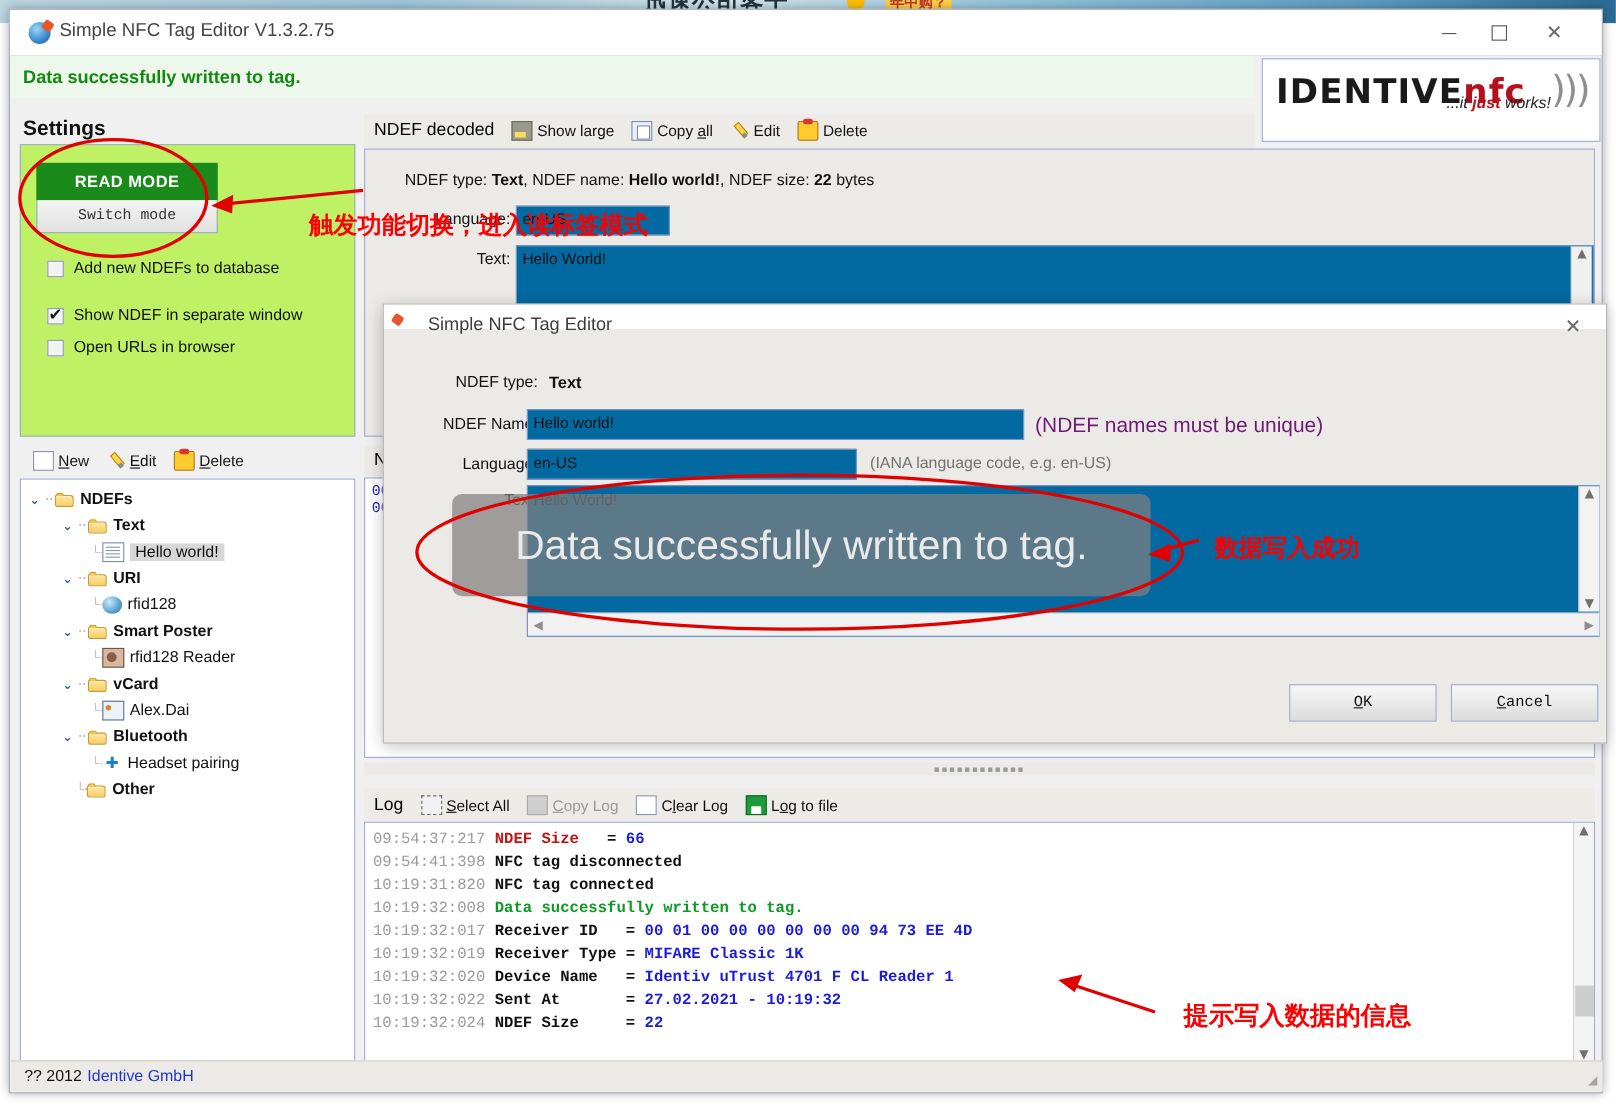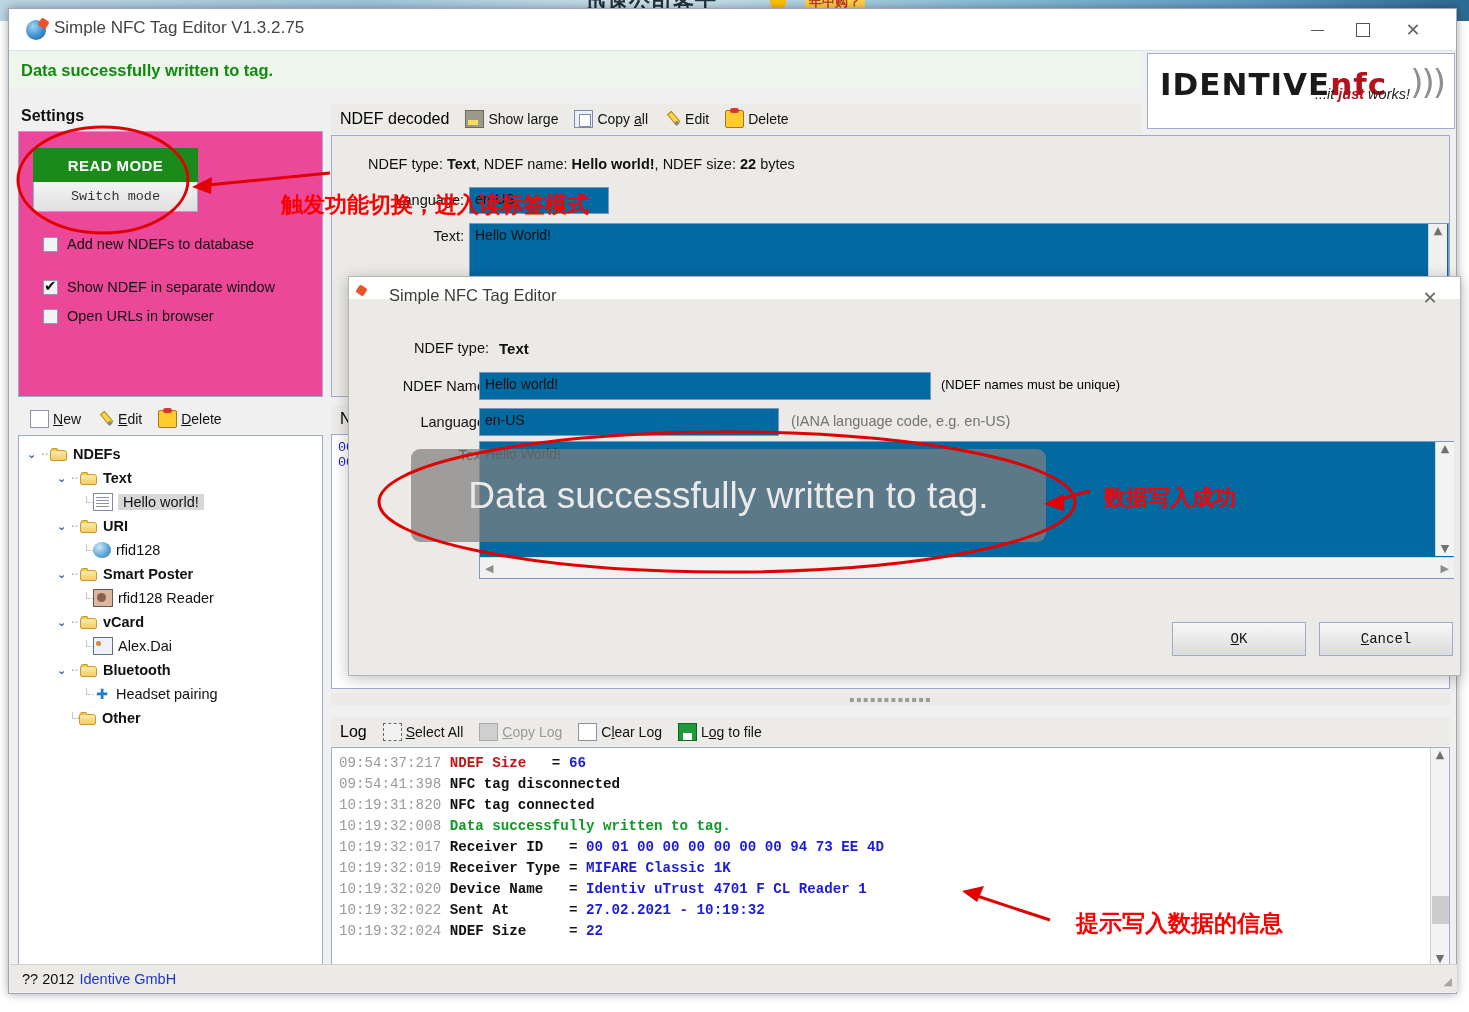--- a/index.html
+++ b/index.html
@@ -97,25 +97,25 @@
   }
   .logo-row2 .just { color: #b3121c; font-weight: bold; }
   .tool-item {
     display: flex; align-items: center; gap: 4px; margin-left: 16px;
     font-size: 14px; color: #111; white-space: nowrap;
   }
   .tool-item.disabled { color: #9a9a9a; }
   .tool-item u { text-decoration: underline; }
   .settings-label {
     position: absolute; left: 12px; top: 98px;
-    font-size: 16px; font-weight: bold; color: #111;
+    font-size: 19px; font-weight: bold; color: #111;
   }
   .settings-body {
     position: absolute; left: 9px; top: 122px; width: 305px; height: 266px;
-    background: #ec4899; border: 1px solid #9eaace; box-sizing: border-box;
+    background: #bef264; border: 1px solid #9eaace; box-sizing: border-box;
   }
   .mode-btn-wrap { position: absolute; left: 14px; top: 16px; width: 165px; }
   .read-mode {
     width: 165px; height: 34px; background: #1a8a1a;
     color: #fff; font-size: 15px; font-weight: bold; letter-spacing: .4px;
     display: flex; align-items: center; justify-content: center;
     box-sizing: border-box; font-family: "Liberation Sans", sans-serif;
   }
   .switch-mode {
     width: 165px; height: 30px;
@@ -588,21 +588,21 @@
       <span class="ic"><span class="app-ic"></span></span>
       <span class="tx">Simple NFC Tag Editor</span>
       <span class="cl">✕</span>
     </div>
 
     <div class="fld-label" style="left:30px; top:63px; width:110px;">NDEF type:</div>
     <div style="position:absolute; left:150px; top:63px; font-size:15px; font-weight:bold; color:#111;">Text</div>
 
     <div class="fld-label" style="left:20px; top:101px; width:120px;">NDEF Name:</div>
     <div class="txtbox" style="left:130px; top:95px; width:452px; height:28px;">Hello world!</div>
-    <div style="position:absolute; left:592px; top:100px; font-size:13px; color:#000000; white-space:nowrap;">(NDEF names must be unique)</div>
+    <div style="position:absolute; left:592px; top:100px; font-size:19px; color:#701a75; white-space:nowrap;">(NDEF names must be unique)</div>
 
     <div class="fld-label" style="left:20px; top:137px; width:120px;">Language:</div>
     <div class="txtbox" style="left:130px; top:131px; width:300px; height:28px;">en-US</div>
     <div style="position:absolute; left:442px; top:136px; font-size:14.5px; color:#737373; white-space:nowrap;">(IANA language code, e.g. en-US)</div>
 
     <div class="fld-label" style="left:20px; top:170px; width:120px;">Text:</div>
     <div class="txtbox" style="left:130px; top:164px; width:975px; height:138px; padding-top:4px;">Hello World!</div>
     <div class="sb-v" style="left:1086px; top:165px; height:114px; background:#f3f3f3;">
       <span class="sb-arrow">▲</span>
       <span class="sb-arrow">▼</span>

